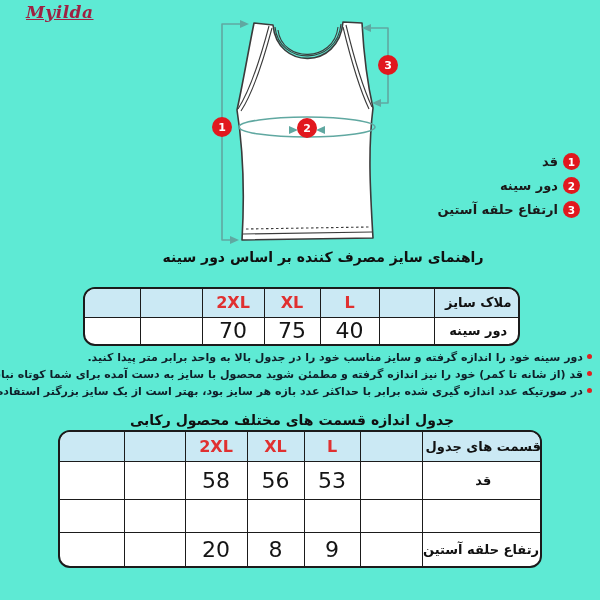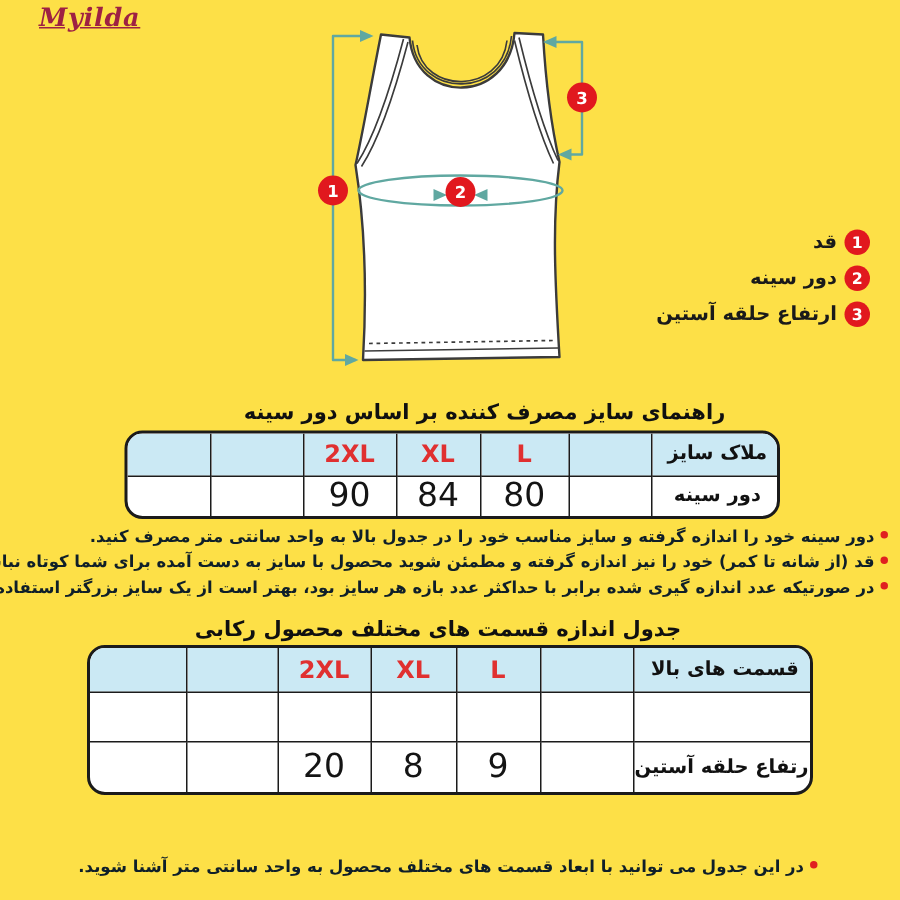--- a/index.html
+++ b/index.html
@@ -1,39 +1,39 @@
 <!DOCTYPE html>
 <html lang="fa"><head>
 <meta charset="utf-8">
 <style>
   * { margin:0; padding:0; box-sizing:border-box; }
   html,body { background:#ffffff; }
   body { font-family:"DejaVu Sans", sans-serif; }
-  #stage { position:relative; width:600px; height:600px; background:#fde047; overflow:hidden; }
+  #stage { position:relative; width:600px; height:600px; background:#5eead4; overflow:hidden; }
 
   
   .logo { position:absolute; left:26px; top:2px; font-family:"DejaVu Serif", serif;
           font-style:italic; font-weight:700; font-size:17px; color:#9e2143;
           text-decoration:underline; letter-spacing:0.5px; }
 
   
   .diagram { position:absolute; left:185px; top:8px; width:240px; height:250px; }
   .badge-txt { font:700 11px "DejaVu Sans", sans-serif; fill:#ffffff; text-anchor:middle; }
 
   
   .legend { position:absolute; top:153px; right:20px; display:flex; flex-direction:column; gap:7px; align-items:flex-end; }
   .legend-row { display:flex; align-items:center; gap:5px; direction:rtl; }
   .badge { width:17px; height:17px; border-radius:50%; background:#e1181e; color:#fff;
            font-size:10.5px; font-weight:700; display:flex; align-items:center; justify-content:center; flex:0 0 auto; }
   .legend-label { font-size:13px; font-weight:700; color:#1a1a1a; direction:rtl; }
 
   
   .heading { position:absolute; width:554px; left:46px; text-align:center;
              font-size:14px; font-weight:700; color:#101010; direction:rtl; }
-  .h1 { top:267px; }
+  .h1 { top:249px; }
   .h2 { top:412px; left:0; width:584px; }
 
   
   .tbl-wrap { position:absolute; border:2px solid #1b1b1b; border-radius:12px; overflow:hidden; background:#fff; }
   .t1 { left:83px;  top:287px; width:437px; }
   .t2 { left:58px;  top:430px; width:484px; }
   table { border-collapse:collapse; table-layout:fixed; width:100%; }
   td { border:1.5px solid #1b1b1b; text-align:center; vertical-align:middle; padding:0; overflow:hidden; }
   table tr:first-child td { border-top:none; }
   table tr:last-child td { border-bottom:none; }
@@ -131,34 +131,34 @@
         <td></td>
         <td class="size">2XL</td>
         <td class="size">XL</td>
         <td class="size">L</td>
         <td></td>
         <td class="lbl">ملاک سایز</td>
       </tr>
       <tr style="height:27px">
         <td></td>
         <td></td>
-        <td class="num">90</td>
-        <td class="num">84</td>
-        <td class="num">80</td>
+        <td class="num">70</td>
+        <td class="num">75</td>
+        <td class="num">40</td>
         <td></td>
         <td class="lbl">دور سینه</td>
       </tr>
     </tbody>
       </table>
   </div>
 
   <div class="notes">
     <div class="note-row">
       <span class="bullet"></span>
-      <span class="note-text">دور سینه خود را اندازه گرفته و سایز مناسب خود را در جدول بالا به واحد سانتی متر مصرف کنید.</span>
+      <span class="note-text">دور سینه خود را اندازه گرفته و سایز مناسب خود را در جدول بالا به واحد برابر متر پیدا کنید.</span>
     </div>
     <div class="note-row">
       <span class="bullet"></span>
       <span class="note-text">قد (از شانه تا کمر) خود را نیز اندازه گرفته و مطمئن شوید محصول با سایز به دست آمده برای شما کوتاه نباشد.</span>
     </div>
     <div class="note-row">
       <span class="bullet"></span>
       <span class="note-text">در صورتیکه عدد اندازه گیری شده برابر با حداکثر عدد بازه هر سایز بود، بهتر است از یک سایز بزرگتر استفاده نمایید.</span>
     </div>
   </div>
@@ -177,21 +177,30 @@
           <col style="width:122px">
       </colgroup>
       <tbody>
           <tr class="hdr" style="height:29px">
         <td></td>
         <td></td>
         <td class="size">2XL</td>
         <td class="size">XL</td>
         <td class="size">L</td>
         <td></td>
-        <td class="lbl">قسمت های بالا</td>
+        <td class="lbl">قسمت های جدول</td>
+      </tr>
+      <tr style="height:38px">
+        <td></td>
+        <td></td>
+        <td class="num">58</td>
+        <td class="num">56</td>
+        <td class="num">53</td>
+        <td></td>
+        <td class="lbl">قد</td>
       </tr>
       <tr style="height:33px">
         <td></td>
         <td></td>
         <td></td>
         <td></td>
         <td></td>
         <td></td>
         <td></td>
       </tr>
@@ -201,20 +210,14 @@
         <td class="num">20</td>
         <td class="num">8</td>
         <td class="num">9</td>
         <td></td>
         <td class="lbl">ارتفاع حلقه آستین</td>
       </tr>
     </tbody>
       </table>
   </div>
 
-  <div class="notes bottom-note">
-    <div class="note-row">
-      <span class="bullet"></span>
-      <span class="note-text">در این جدول می توانید با ابعاد قسمت های مختلف محصول به واحد سانتی متر آشنا شوید.</span>
-    </div>
-  </div>
 
 </div>
 
 </body></html>

